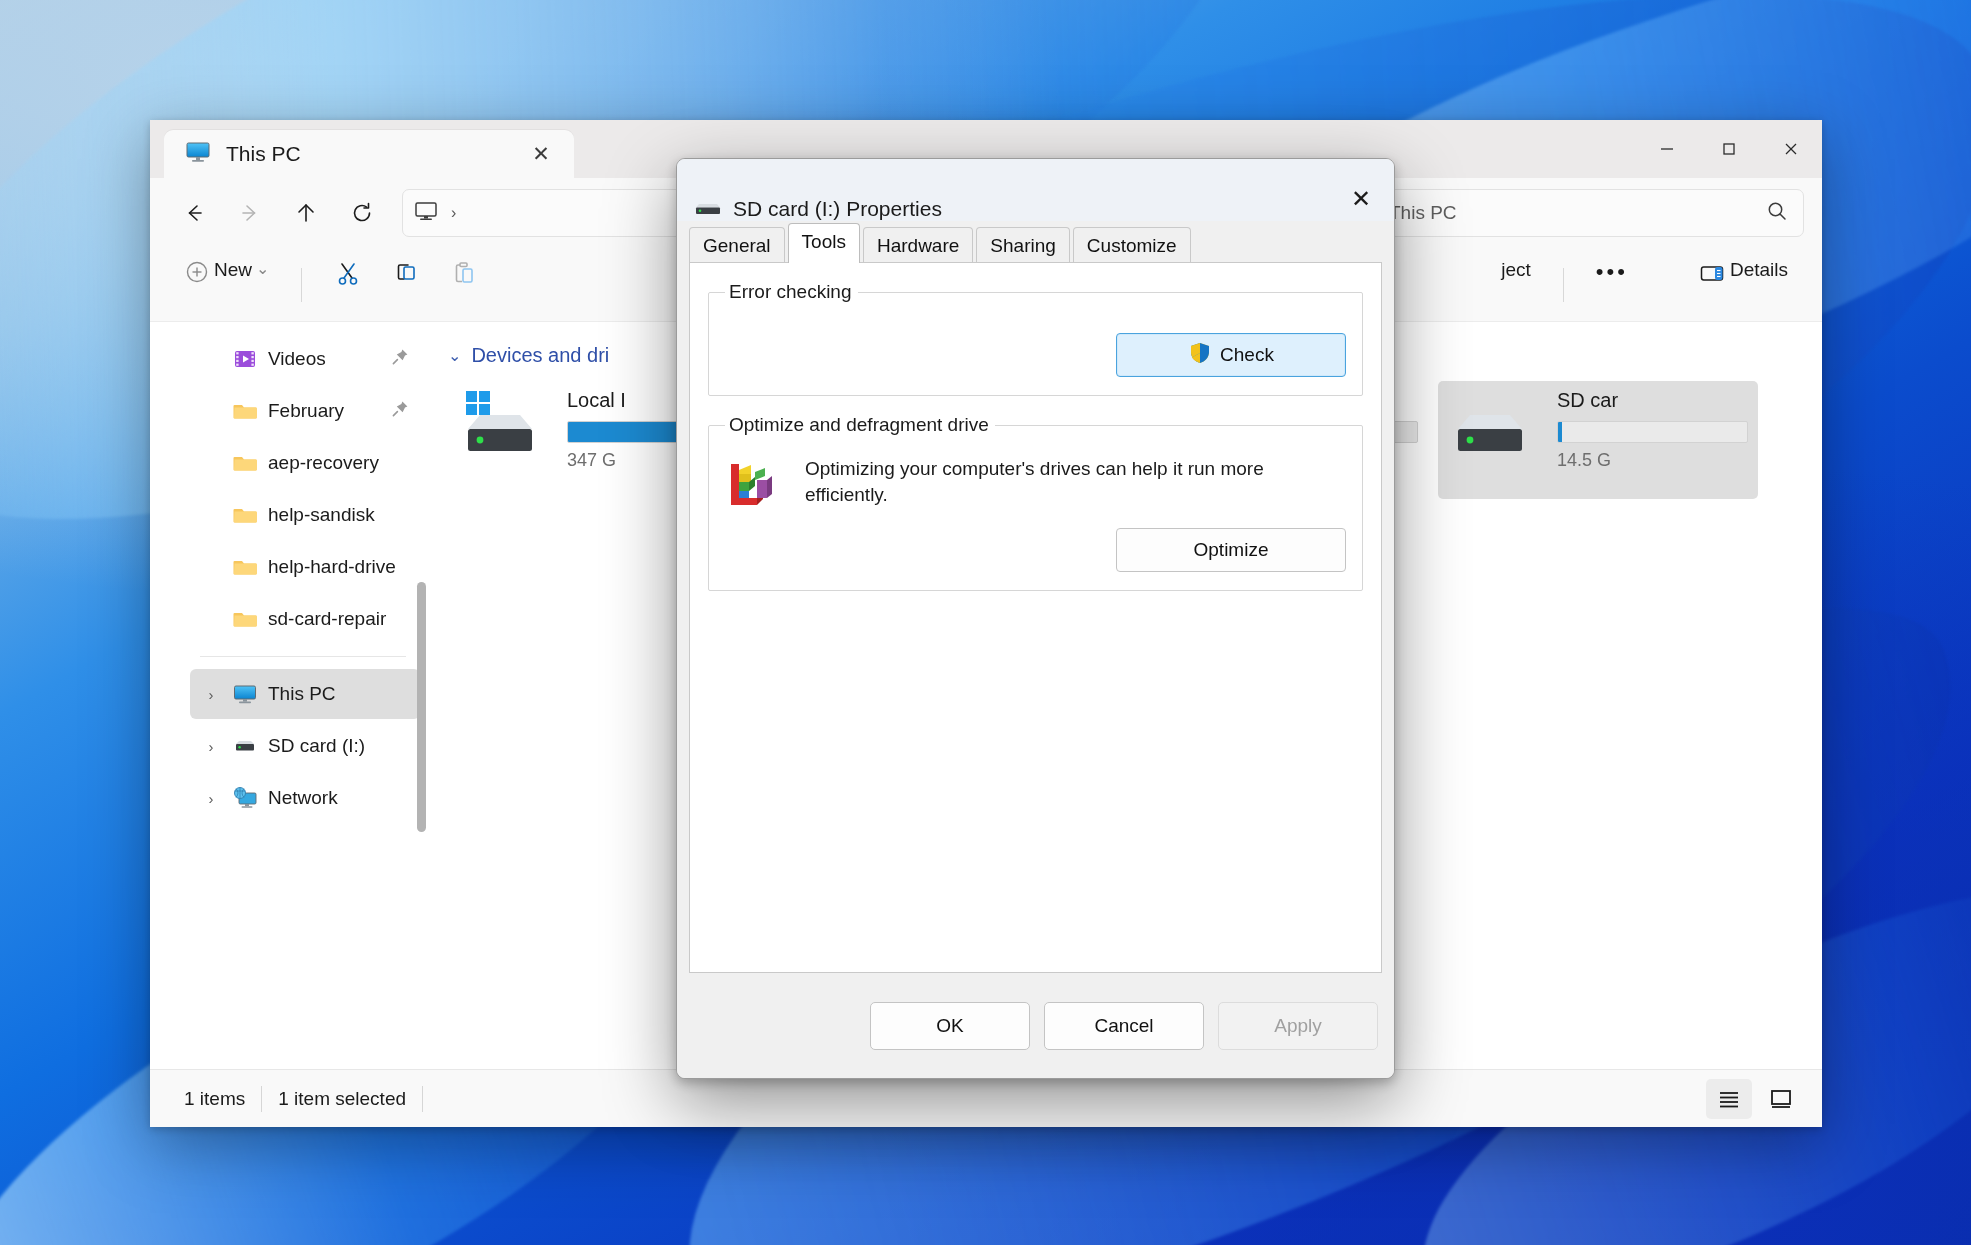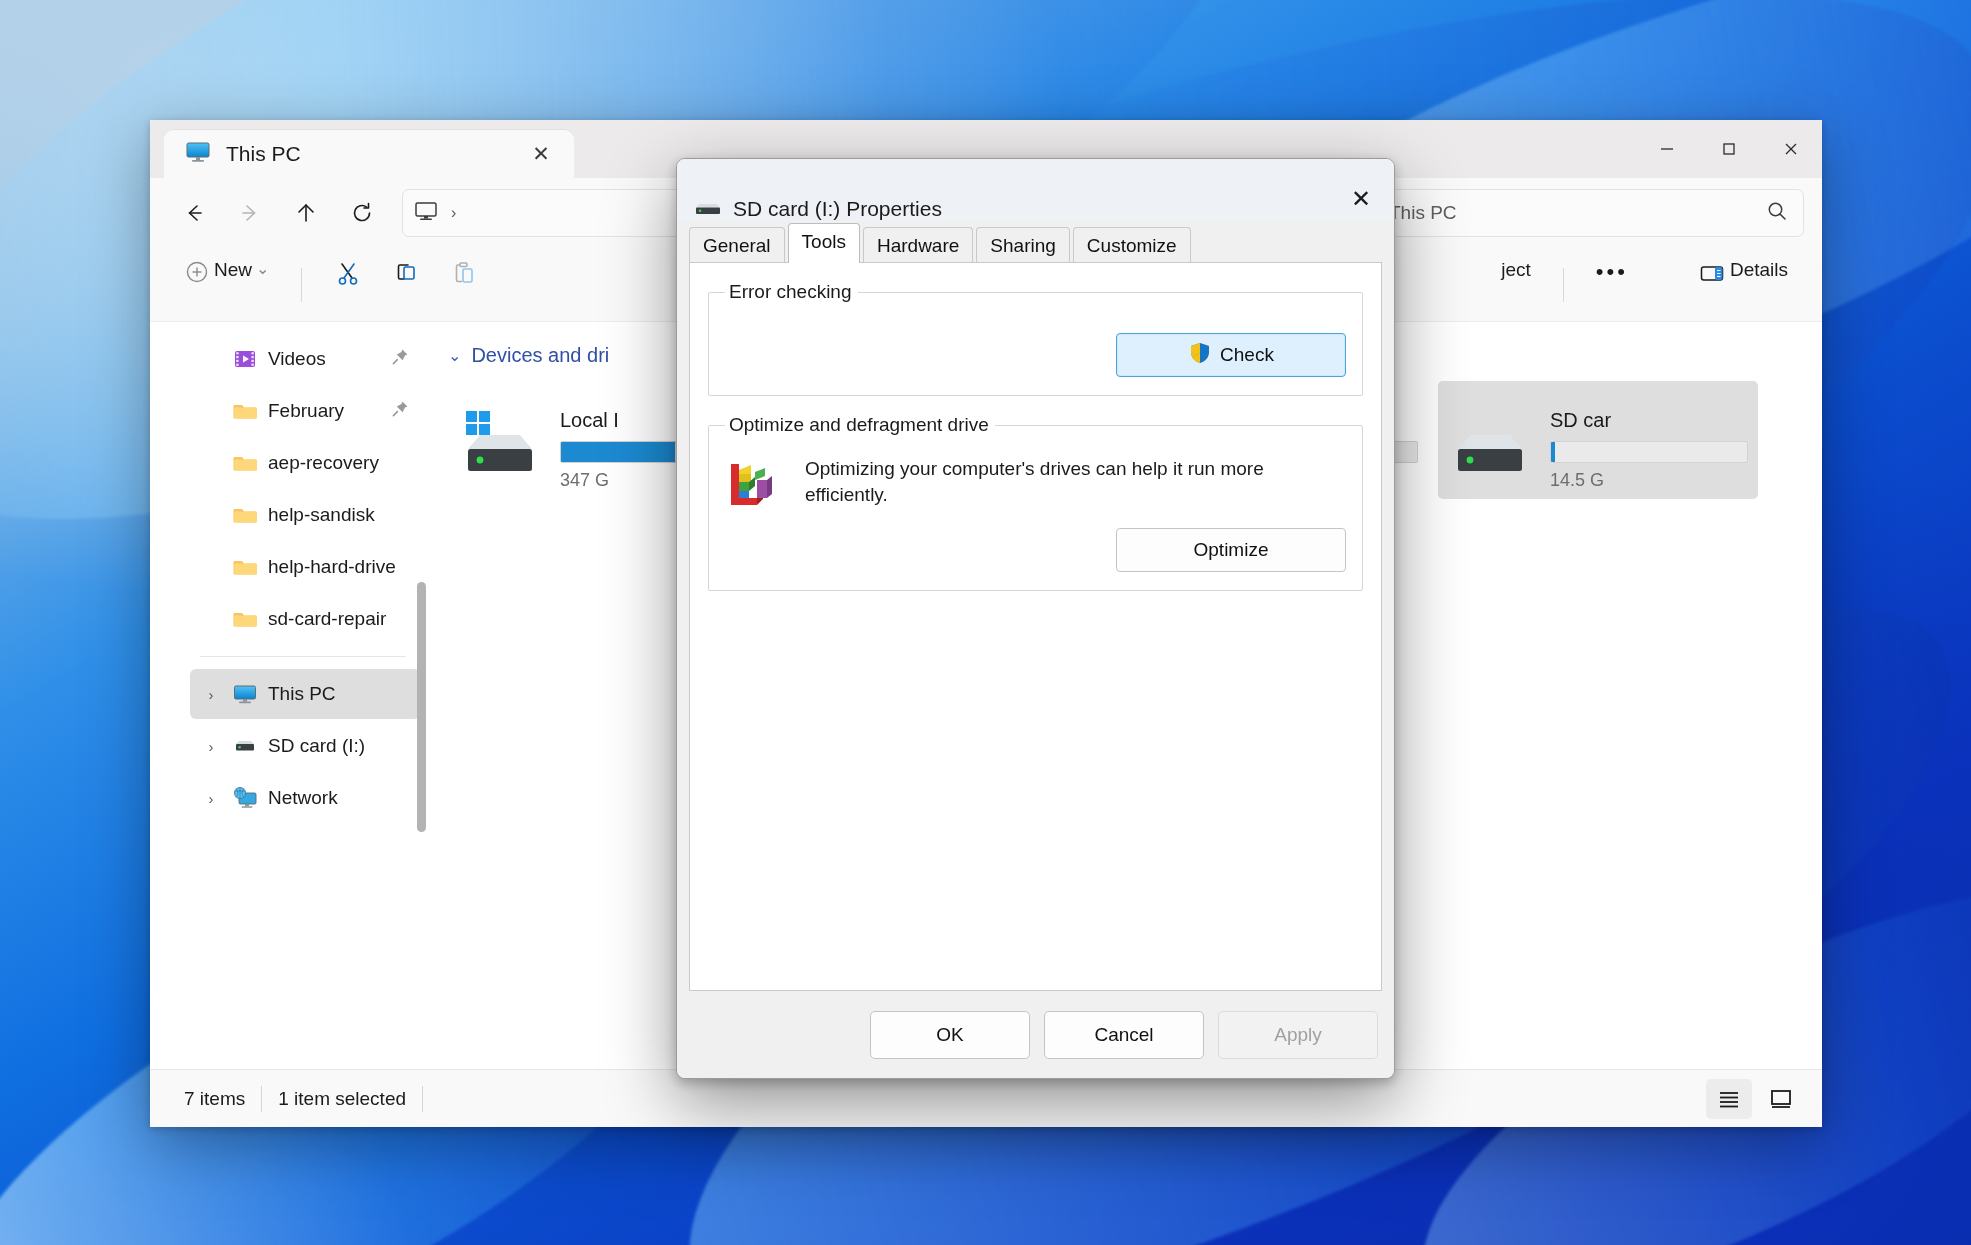--- a/index.html
+++ b/index.html
@@ -140,21 +140,21 @@
   }
 
   .content { flex: 1; background: #ffffff; padding: 22px 0 0 18px; overflow: hidden; }
   .group-header {
     display: flex; align-items: center; gap: 10px;
     font-size: 20px; color: #2f4fa8; margin-bottom: 14px; cursor: pointer;
   }
   .group-header .gchev { font-size: 16px; color: #3f5fb0; }
   .tiles { display: flex; flex-wrap: wrap; gap: 4px 10px; }
   .tile {
-    width: 320px; height: 118px; display: flex; align-items: flex-end; gap: 24px;
+    width: 320px; height: 118px; display: flex; align-items: flex-start; gap: 31px;
     padding: 8px 10px; border-radius: 5px; cursor: pointer;
   }
   .tile.selected { background: #dedede; }
   .tile-text { flex: 1; min-width: 0; }
   .tile-name { font-size: 20px; color: #1b1b1b; white-space: nowrap; overflow: hidden; text-overflow: ellipsis; }
   .bar-outer {
     height: 22px; background: #eaeaea; border: 1px solid #d2d2d2;
     margin: 9px 0 7px 0; border-radius: 2px; overflow: hidden;
   }
   .bar-fill { height: 100%; background: #1c8ad1; }
@@ -231,21 +231,21 @@
   .wbtn {
     min-width: 230px; height: 44px;
     display: flex; align-items: center; justify-content: center; gap: 8px;
     font-size: 19px; color: #111;
     background: #fdfdfd; border: 1px solid #c4c4c4; border-radius: 4px;
     cursor: pointer;
   }
   .wbtn.focused { background: #def0fd; border: 1px solid #4aa3de; box-shadow: 0 0 0 1px #cfe9fb inset; }
 
   .dlg-footer {
-    height: 86px; display: flex; align-items: center; justify-content: flex-end;
+    height: 104px; display: flex; align-items: center; justify-content: flex-end;
     gap: 14px; padding: 0 16px; flex: none; background: #f0f0f0;
   }
   .fbtn {
     width: 160px; height: 48px; font-size: 19px; color: #111;
     background: #fdfdfd; border: 1px solid #c4c4c4; border-radius: 5px;
     display: flex; align-items: center; justify-content: center; cursor: pointer;
   }
   .fbtn.disabled { color: #a0a0a0; background: #f2f2f2; border-color: #dcdcdc; cursor: default; }
 </style>
 </head>
@@ -632,21 +632,21 @@
               </div>
             <div class="tile-sub">14.5 G</div>
           </div>
         </div>
 
       </div>
     </div>
   </div>
 
   <div class="statusbar">
-    <span class="stat">7 items</span>
+    <span class="stat">1 items</span>
     <span class="stat-sep"></span>
     <span class="stat">1 item selected</span>
     <span class="stat-sep"></span>
     <span class="spacer"></span>
     <span class="viewtoggle active">
       <svg width="26" height="26" viewBox="0 0 26 26">
         <g stroke="#1b1b1b" stroke-width="1.8">
             <line x1="4" y1="7" x2="22" y2="7"></line>
             <line x1="4" y1="11.5" x2="22" y2="11.5"></line>
             <line x1="4" y1="16" x2="22" y2="16"></line>

